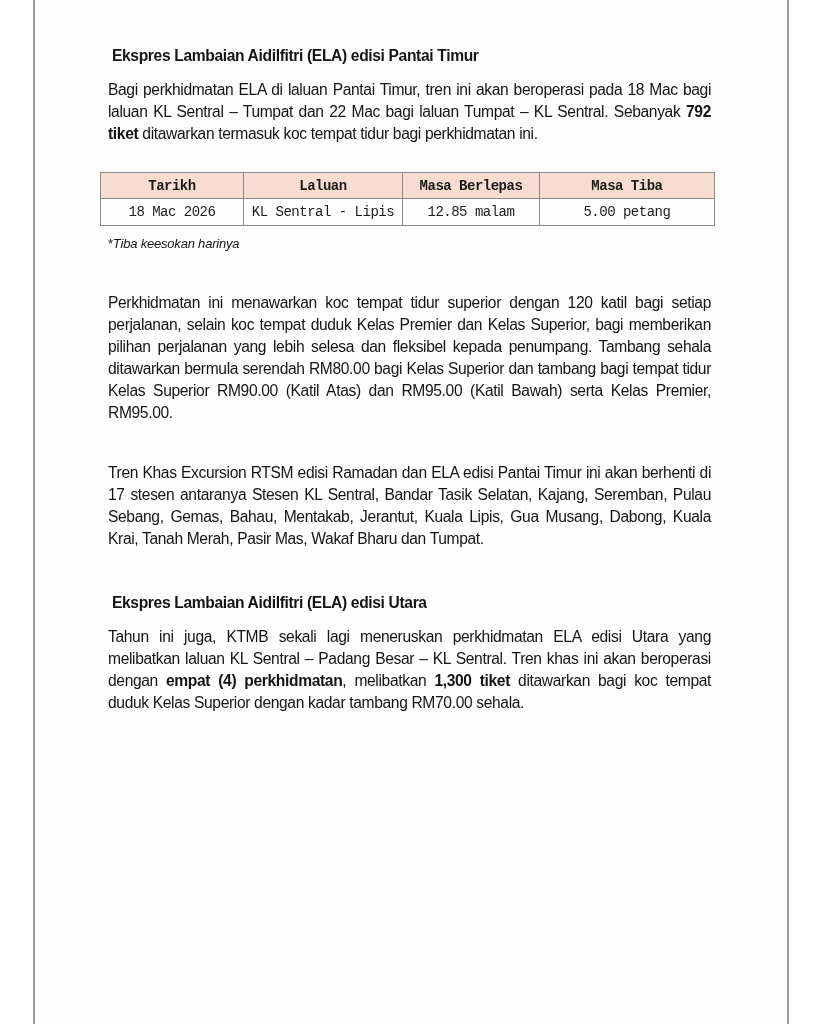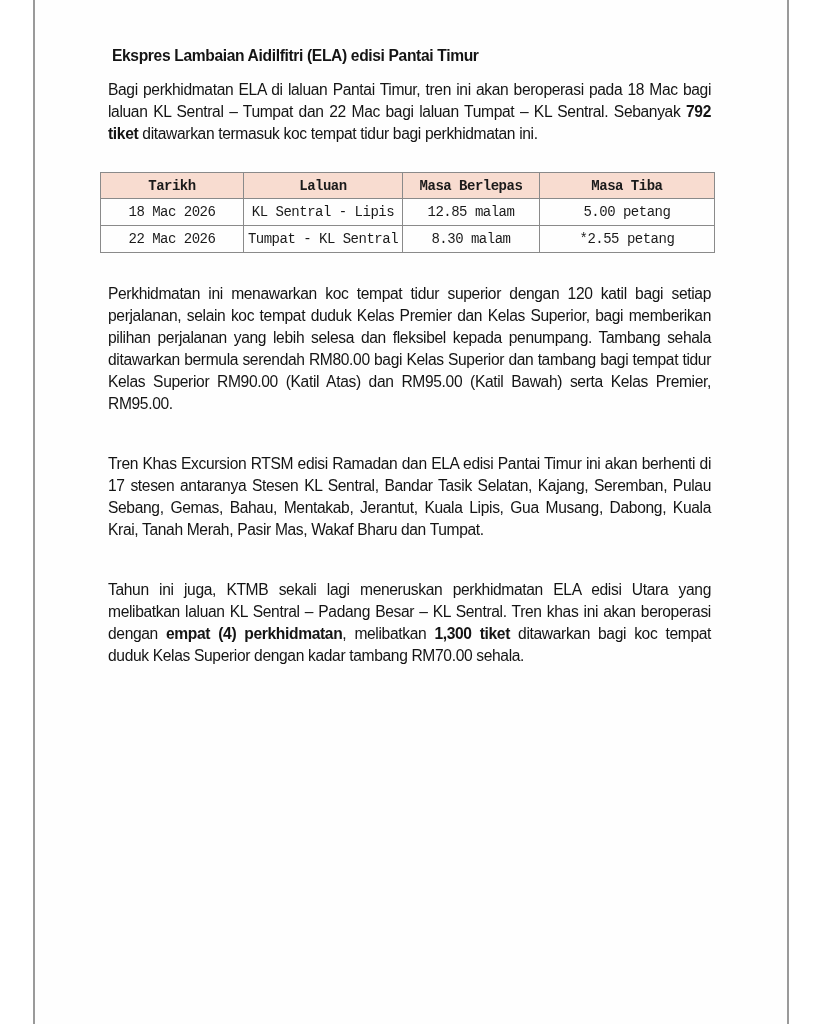--- a/index.html
+++ b/index.html
@@ -107,40 +107,36 @@
         <th class="col-arr">Masa Tiba</th>
       </tr>
     </thead>
     <tbody>
       <tr>
         <td>18 Mac 2026</td>
         <td>KL Sentral - Lipis</td>
         <td>12.85 malam</td>
         <td>5.00 petang</td>
       </tr>
-      <tr>
-        <td>22 Mac 2026</td>
-        <td>Tumpat - KL Sentral</td>
-        <td>8.30 malam</td>
-        <td>*2.55 petang</td>
-      </tr>
     </tbody>
   </table>
 
+  <p class="footnote"><span class="star">*</span><span>Tiba keesokan harinya</span></p>
 
   <div class="gap-lg"></div>
 
   <p>Perkhidmatan ini menawarkan koc tempat tidur superior dengan 120 katil bagi setiap perjalanan, selain koc tempat duduk Kelas Premier dan Kelas Superior, bagi memberikan pilihan perjalanan yang lebih selesa dan fleksibel kepada penumpang. Tambang sehala ditawarkan bermula serendah RM80.00 bagi Kelas Superior dan tambang bagi tempat tidur Kelas Superior RM90.00 (Katil Atas) dan RM95.00 (Katil Bawah) serta Kelas Premier, RM95.00.</p>
 
   <div class="gap-lg"></div>
 
   <p>Tren Khas Excursion RTSM edisi Ramadan dan ELA edisi Pantai Timur ini akan berhenti di 17 stesen antaranya Stesen KL Sentral, Bandar Tasik Selatan, Kajang, Seremban, Pulau Sebang, Gemas, Bahau, Mentakab, Jerantut, Kuala Lipis, Gua Musang, Dabong, Kuala Krai, Tanah Merah, Pasir Mas, Wakaf Bharu dan Tumpat.</p>
 
   <div class="gap-lg"></div>
 
+  <h2 class="heading">Ekspres Lambaian Aidilfitri (ELA) edisi Utara</h2>
   <p><span>Tahun ini juga, KTMB sekali lagi meneruskan perkhidmatan ELA edisi Utara yang melibatkan laluan KL Sentral – Padang Besar – KL Sentral. Tren khas ini akan beroperasi dengan </span><b>empat (4) perkhidmatan</b><span>, melibatkan </span><b>1,300 tiket</b><span> ditawarkan bagi koc tempat duduk Kelas Superior dengan kadar tambang RM70.00 sehala.</span></p>
 
   <div class="gap-lg"></div>
 
 
   <div class="gap-lg"></div>
 
 </div>
 
 </body></html>

